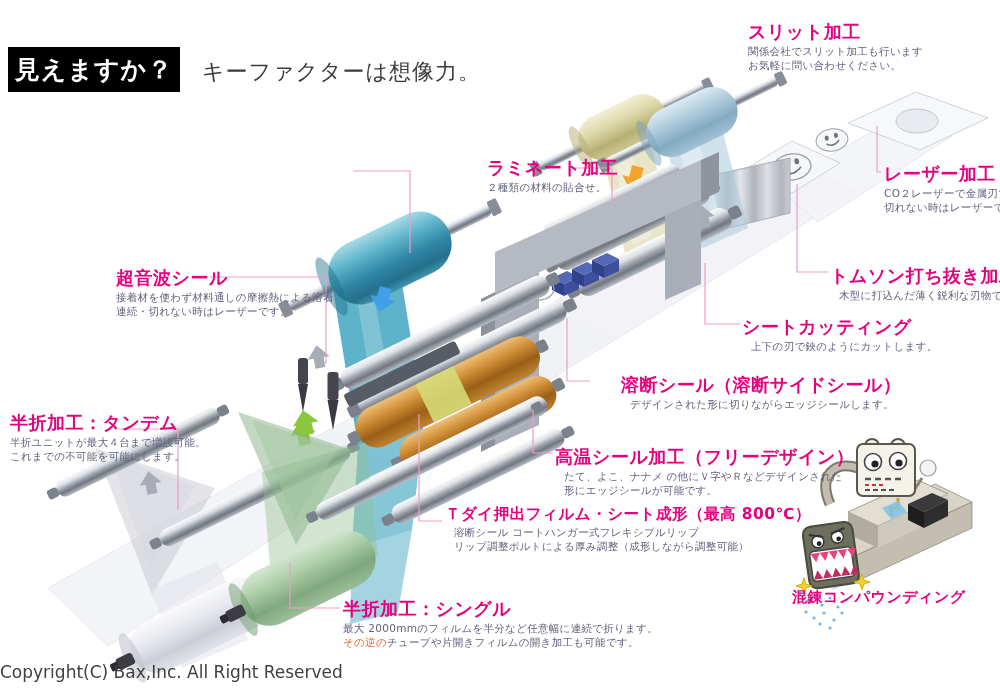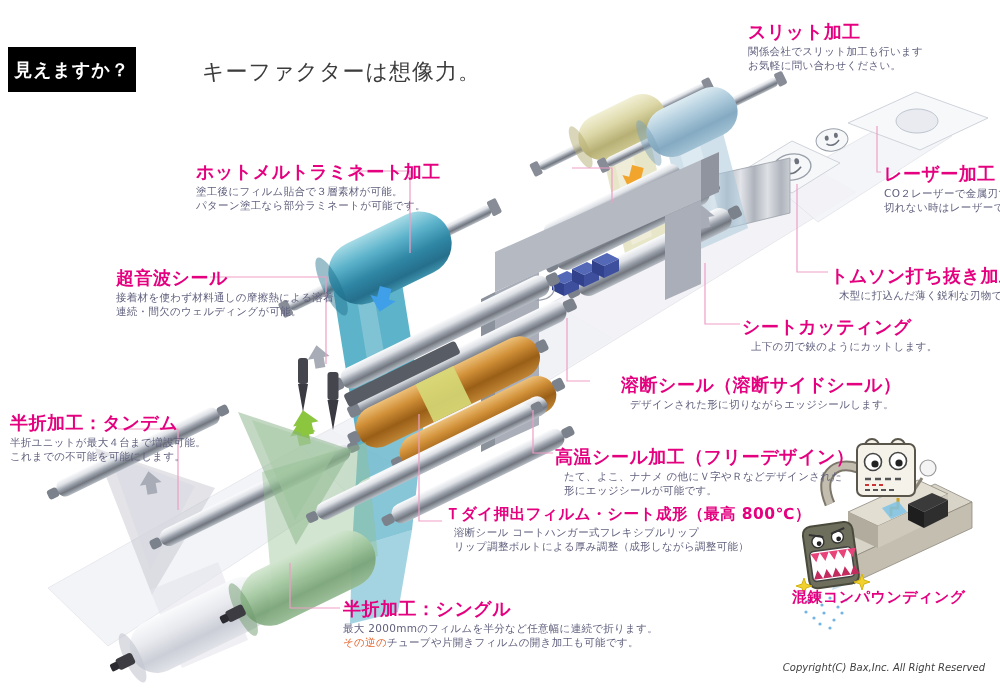--- a/index.html
+++ b/index.html
@@ -1,29 +1,29 @@
 <!DOCTYPE html>
 <html><head>
 <meta charset="utf-8">
 <style>
   html,body{margin:0;padding:0;background:#fff;}
   .stage{position:relative;width:1000px;height:693px;overflow:hidden;background:#fff;
          font-family:"DejaVu Sans","Liberation Sans",sans-serif;}
   .illus{position:absolute;left:0;top:0;}
-  .titlebox{position:absolute;left:8px;top:47px;width:128px;height:45px;background:#000;color:#fff;
-            display:flex;align-items:center;justify-content:center;font-size:18px;font-weight:bold;letter-spacing:1px;}
+  .titlebox{position:absolute;left:8px;top:47px;width:172px;height:45px;background:#000;color:#fff;
+            display:flex;align-items:center;justify-content:center;font-size:25px;font-weight:bold;letter-spacing:1px;}
   .headline{position:absolute;left:164px;top:57px;font-size:22px;color:#3c3c3c;letter-spacing:1px;margin-left:38px;}
   .anno{position:absolute;white-space:nowrap;}
   .anno .t{font-size:18px;font-weight:bold;color:#e4007f;letter-spacing:.5px;}
   .anno .t.big{font-size:15.5px;}
   .anno .t.md{font-size:15px;}
   .anno p{margin:0 0 0;font-size:10.5px;line-height:1.34;color:#5f5f7d;letter-spacing:.3px;}
   .anno p.ind{padding-left:9px;}
   .hl{color:#e8642c;}
-  .copyright{position:absolute;left:0;top:662px;width:985px;text-align:right;font-size:10px;color:#3f3f3f;font-style:italic;}
+  .copyright{position:absolute;left:0;top:662px;width:985px;font-size:17px;color:#3f3f3f;}
 </style>
 </head>
 <body>
 
 <div class="stage">
 
   <svg class="illus" width="1000" height="693" viewBox="0 0 1000 693">
     <defs>
       <linearGradient id="gMetal" x1="0" y1="0" x2="0" y2="1">
         <stop offset="0" stop-color="#fbfcfd"></stop>
@@ -387,41 +387,40 @@
     <p>関係会社でスリット加工も行います</p>
     <p>お気軽に問い合わせください。</p>
   </div>
 
   <div class="anno" style="left:884px;top:162px">
     <div class="t">レーザー加工</div>
     <p>CO２レーザーで金属刃で</p>
     <p>切れない時はレーザーです。</p>
   </div>
 
-  <div class="anno" style="left:196px;top:160px">
-    <div class="t">ホットメルトラミネート加工</div>
-    <p>塗工後にフィルム貼合で３層素材が可能。</p>
-    <p>パターン塗工なら部分ラミネートが可能です。</p>
-  </div>
-
+
+  <div class="anno" style="left:487px;top:156px">
+    <div class="t">ラミネート加工</div>
+    <p>２種類の材料の貼合せ。</p>
+  </div>
 
   <div class="anno" style="left:830px;top:264px">
     <div class="t">トムソン打ち抜き加工</div>
     <p class="ind">木型に打込んだ薄く鋭利な刃物で抜きます。</p>
   </div>
 
   <div class="anno" style="left:742px;top:315px">
     <div class="t">シートカッティング</div>
     <p class="ind">上下の刃で鋏のようにカットします。</p>
   </div>
 
   <div class="anno" style="left:116px;top:266px">
     <div class="t">超音波シール</div>
     <p>接着材を使わず材料通しの摩擦熱による溶着</p>
-    <p>連続・間欠のウェルディングが可能。</p>
+    <p>連続・切れない時はレーザーです。</p>
   </div>
 
   <div class="anno" style="left:621px;top:373px">
     <div class="t">溶断シール（溶断サイドシール）</div>
     <p class="ind">デザインされた形に切りながらエッジシールします。</p>
   </div>
 
   <div class="anno" style="left:555px;top:445px">
     <div class="t">高温シール加工（フリーデザイン）</div>
     <p class="ind">たて、よこ、ナナメ の他にＶ字やＲなどデザインされた</p>

